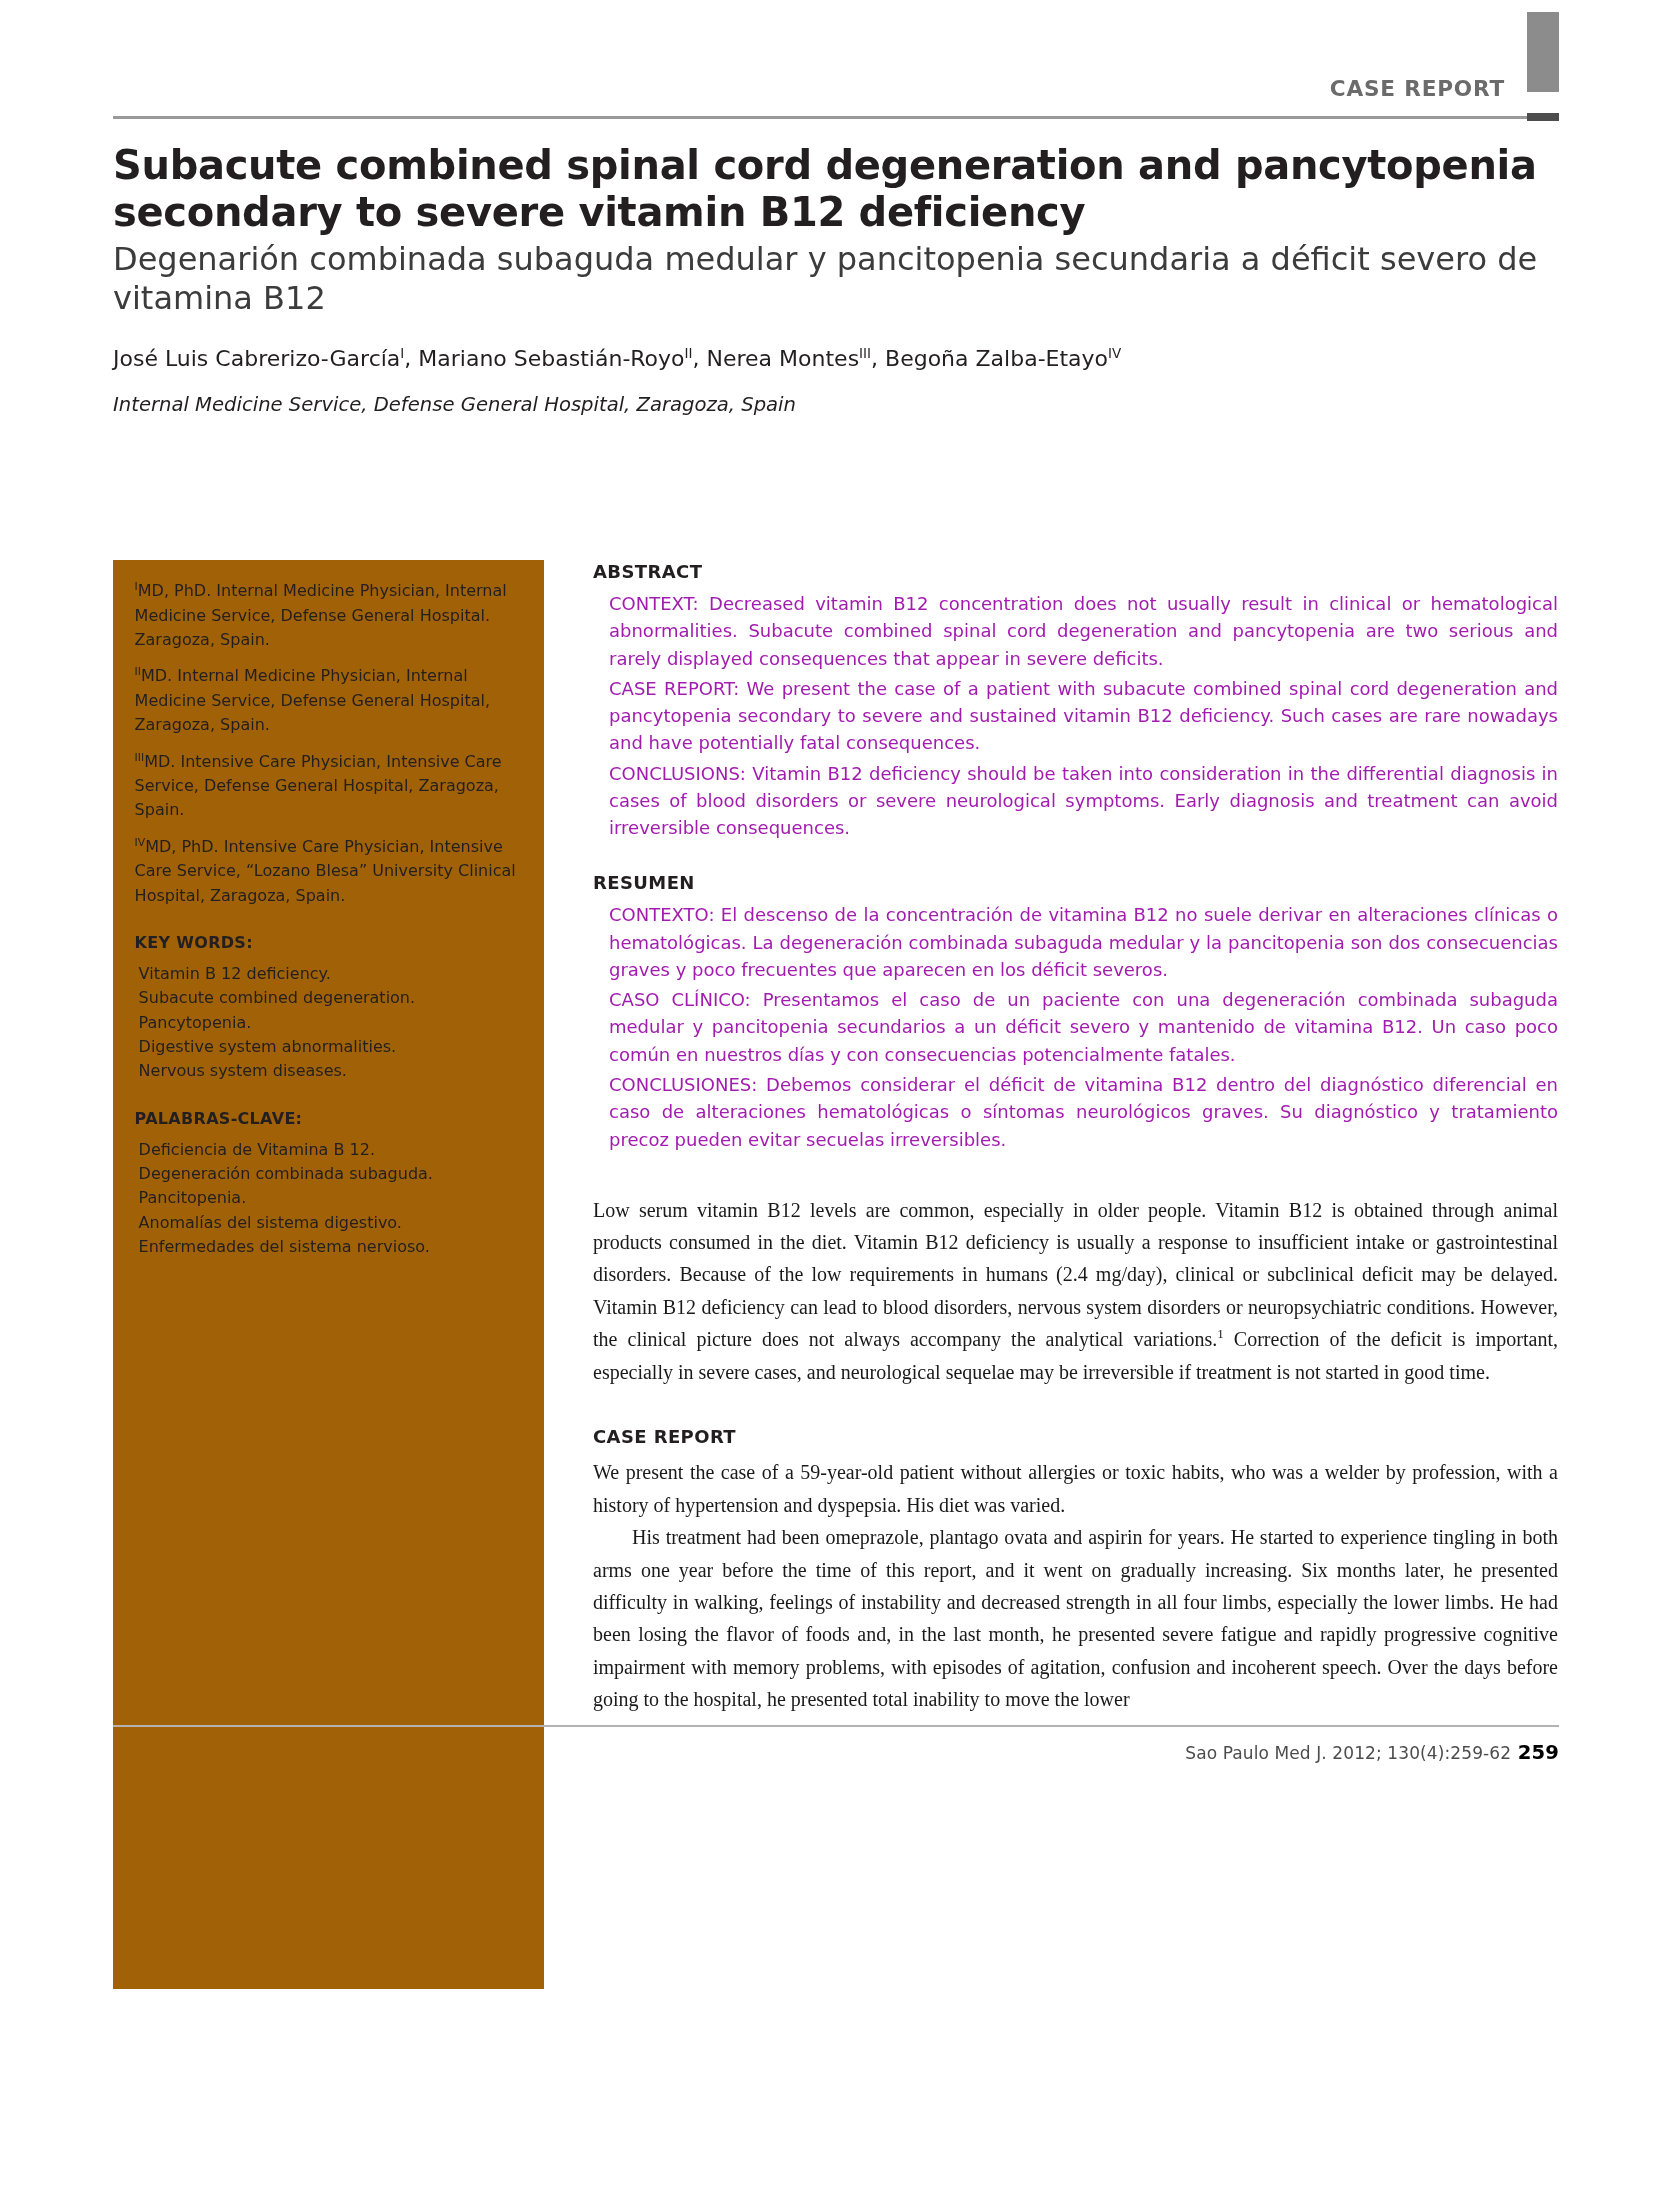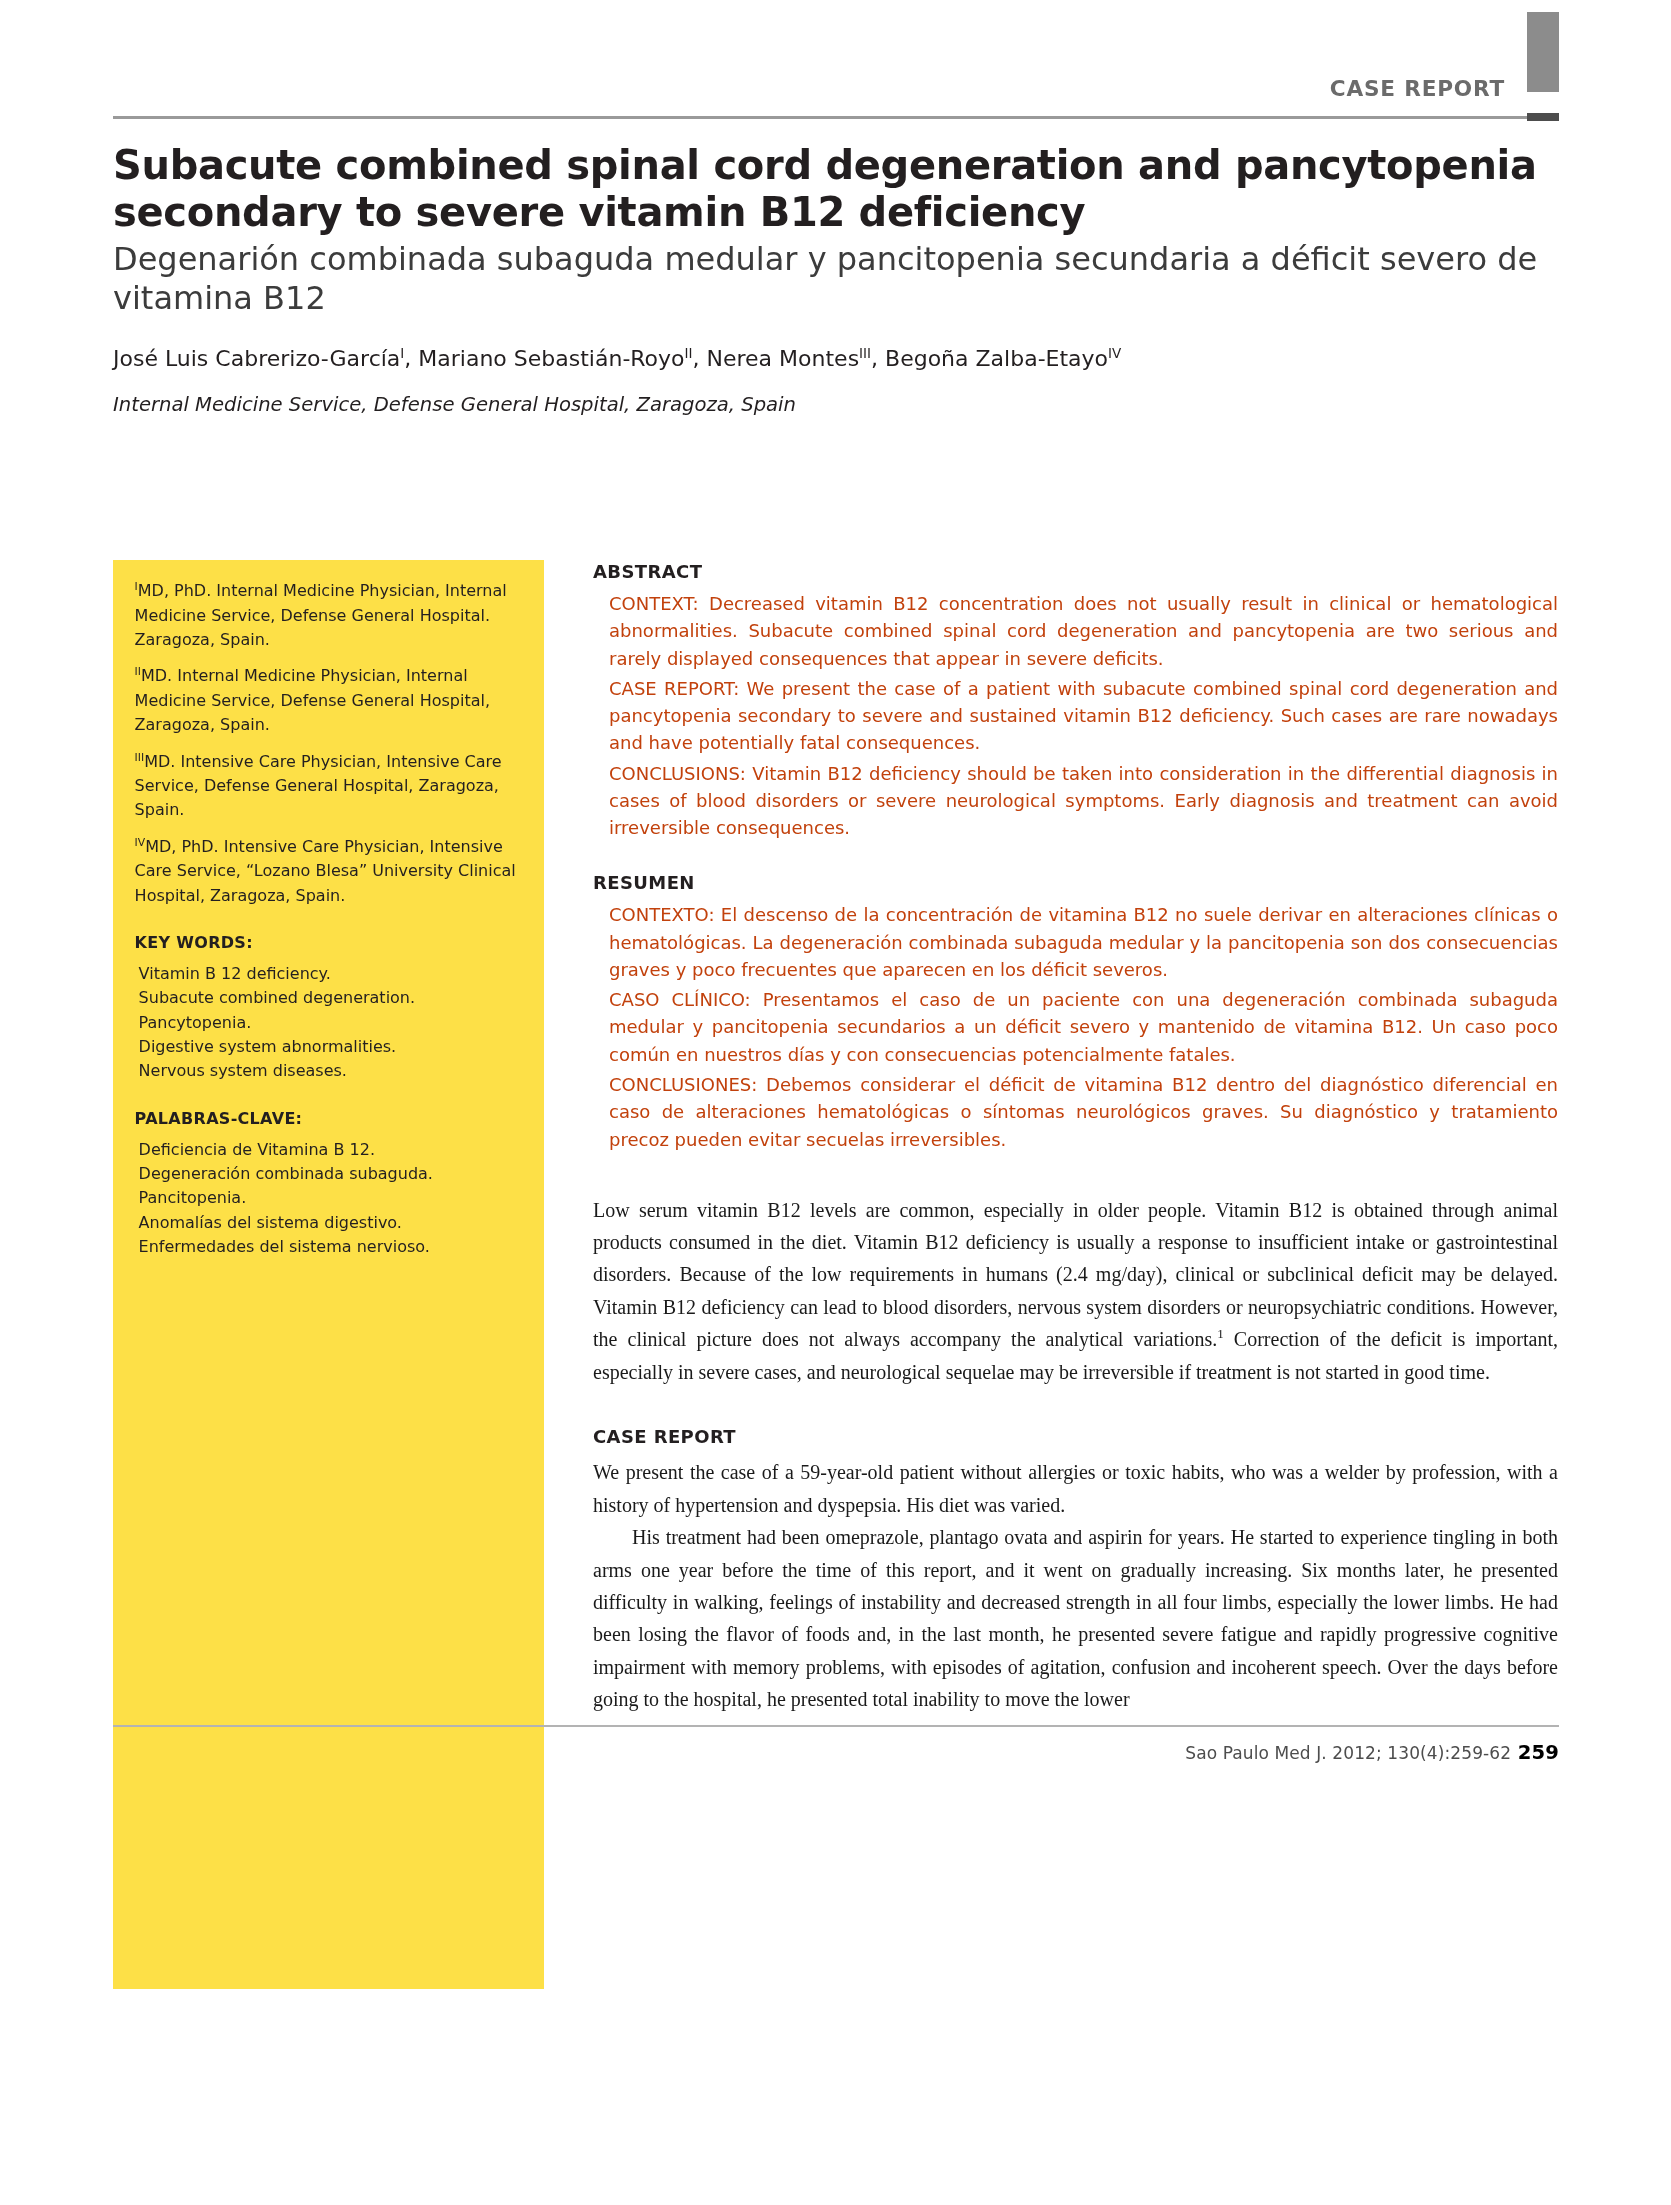--- a/index.html
+++ b/index.html
@@ -104,21 +104,21 @@
     color: #231f20;
   }
 
   
   .left-col {
     position: absolute;
     left: 113px;
     top: 560px;
     width: 431px;
     height: 1429px;
-    background: #fde047;
+    background: #a16207;
     box-sizing: border-box;
     padding: 19px 28px 19px 21.6px;
   }
   .left-col p {
     margin: 0 0 12px 0;
     font-size: 16px;
     line-height: 1.52;
     color: #231f20;
   }
   .left-col sup {
@@ -151,21 +151,21 @@
     letter-spacing: 0.4px;
     margin: 0 0 8px 0;
     color: #231f20;
   }
   .abs-p {
     font-size: 18px;
     line-height: 1.52;
     text-align: justify;
     margin: 0 0 2.7px 0;
     padding-left: 16px;
-    color: #c2410c;
+    color: #a21caf;
   }
   .abs-p .lbl {
     font-weight: normal;
   }
   .block-gap {
     height: 28px;
   }
 
   .body-head {
     font-size: 18px;

